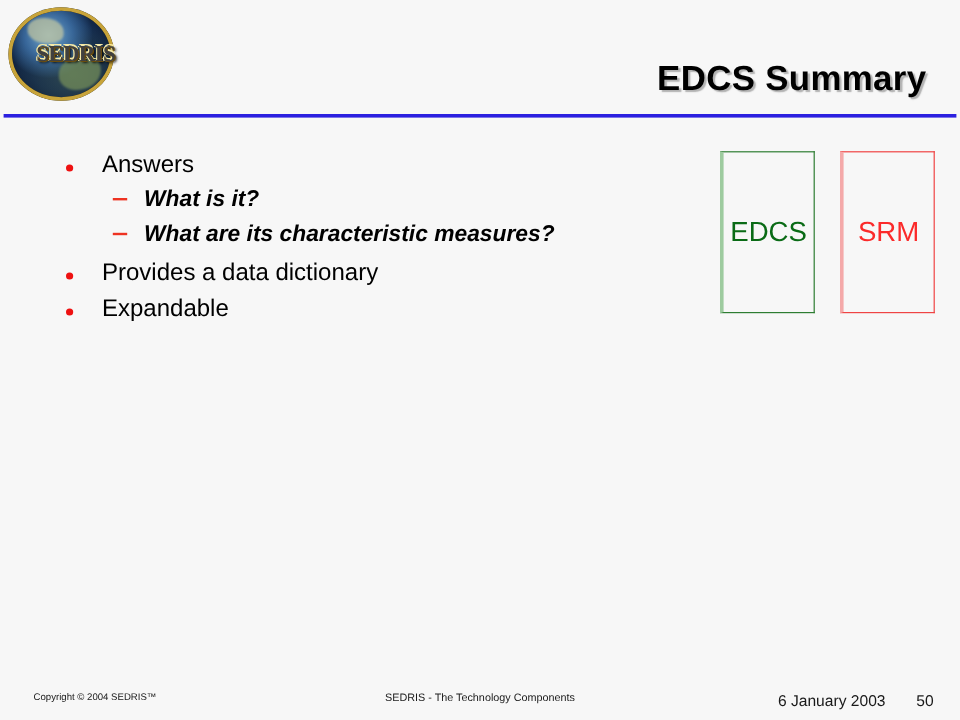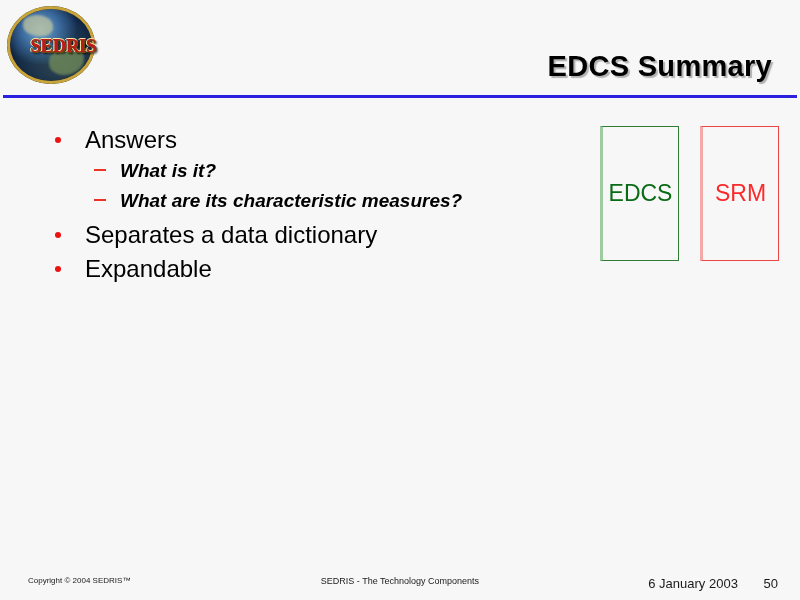--- a/index.html
+++ b/index.html
@@ -79,21 +79,21 @@
     position: absolute;
     left: 0;
     top: 50%;
     width: 112px;
     transform: translateY(-52%);
     text-align: center;
     font-family: "Liberation Serif", serif;
     font-weight: bold;
     font-size: 19px;
     letter-spacing: -0.5px;
-    color: #b91c1c;
+    color: #404040;
     text-shadow:
        1px 1px 0 #6b4c0c,
        -1px 0 0 #f6e9a6,
        0 -1px 0 #f6e9a6,
        2px 2px 2px rgba(0,0,0,0.8);
   }
 
   
   .title {
     position: absolute;
@@ -118,21 +118,21 @@
   
   .body {
     position: absolute;
     left: 48px;
     top: 126px;
     width: 520px;
   }
   .l1 {
     position: relative;
     padding-left: 37px;
-    font-size: 24px;
+    font-size: 20px;
     line-height: 1.18;
     color: #000000;
     margin-bottom: 6px;
   }
   .l1 > .dot {
     position: absolute;
     left: 7px;
     top: 11px;
     width: 6px;
     height: 6px;
@@ -252,21 +252,21 @@
         <span>What is it?</span>
       </div>
       <div class="l2">
         <span class="dash"></span>
         <span>What are its characteristic measures?</span>
       </div>
     </div>
 
     <div class="l1">
       <span class="dot"></span>
-      <span>Separates a data dictionary</span>
+      <span>Provides a data dictionary</span>
     </div>
 
     <div class="l1">
       <span class="dot"></span>
       <span>Expandable</span>
     </div>
 
 
   </div>
 

